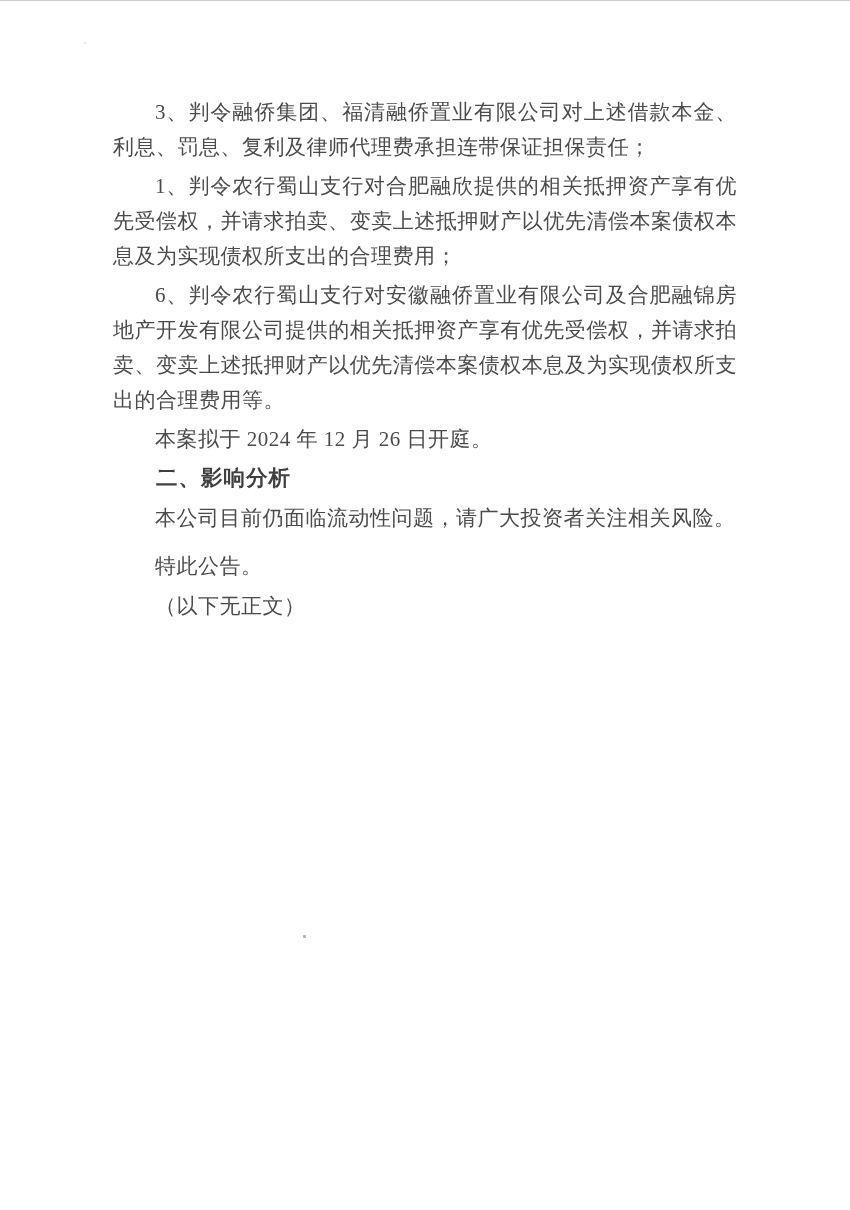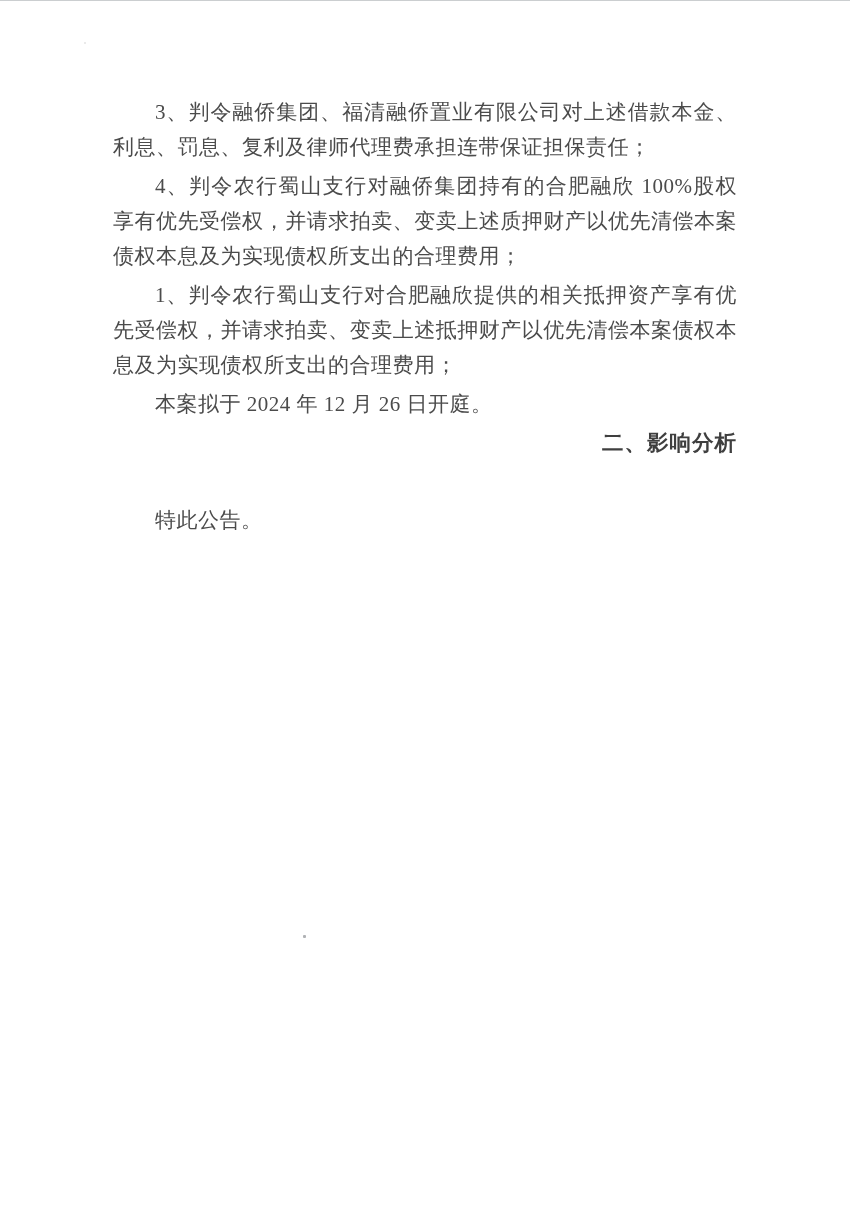--- a/index.html
+++ b/index.html
@@ -41,24 +41,24 @@
     color: #4b4b4b;
   }
   h2.heading {
     margin: 0 0 5px 0;
     font-size: 21.5px;
     line-height: 35px;
     letter-spacing: 1px;
     font-weight: bold;
     text-indent: 2em;
     color: #3f3f3f;
-    text-align: right;
   }
   p.closing {
-    margin-top: 42px;
+    margin-top: 14px;
+    font-family: Liberation Mono, monospace;
   }
   .speck {
     position: absolute;
     width: 3px;
     height: 3px;
     border-radius: 1px;
     background: #8f9295;
     opacity: 0.7;
   }
   .speck.faint { opacity: 0.25; width: 2px; height: 2px; }
@@ -71,33 +71,35 @@
 <body>
 
 <div class="page">
 
   <div class="scan-edge-line"></div>
 
   <div class="content">
 
     <p class="body">3、判令融侨集团、福清融侨置业有限公司对上述借款本金、利息、罚息、复利及律师代理费承担连带保证担保责任；</p>
 
-    <p class="body">4、判令农行蜀山支行对融侨集团持有的合肥融欣 100%股权享有优先受偿权，并请求拍卖、变卖上述质押财产以优先清偿本案债权本息及为实现债权所支出的合理费用；</p>
 
     <p class="body">1、判令农行蜀山支行对合肥融欣提供的相关抵押资产享有优先受偿权，并请求拍卖、变卖上述抵押财产以优先清偿本案债权本息及为实现债权所支出的合理费用；</p>
 
+    <p class="body">6、判令农行蜀山支行对安徽融侨置业有限公司及合肥融锦房地产开发有限公司提供的相关抵押资产享有优先受偿权，并请求拍卖、变卖上述抵押财产以优先清偿本案债权本息及为实现债权所支出的合理费用等。</p>
 
     <p class="body">本案拟于 2024 年 12 月 26 日开庭。</p>
 
     <h2 class="heading">二、影响分析</h2>
 
 
+    <p class="body">本公司目前仍面临流动性问题，请广大投资者关注相关风险。</p>
 
     <p class="body closing">特此公告。</p>
 
+    <p class="body">（以下无正文）</p>
 
   </div>
 
   <div class="speck speck-1"></div>
   <div class="speck speck-2"></div>
   <div class="speck speck-3"></div>
   <div class="speck faint speck-4"></div>
 
 </div>
 

